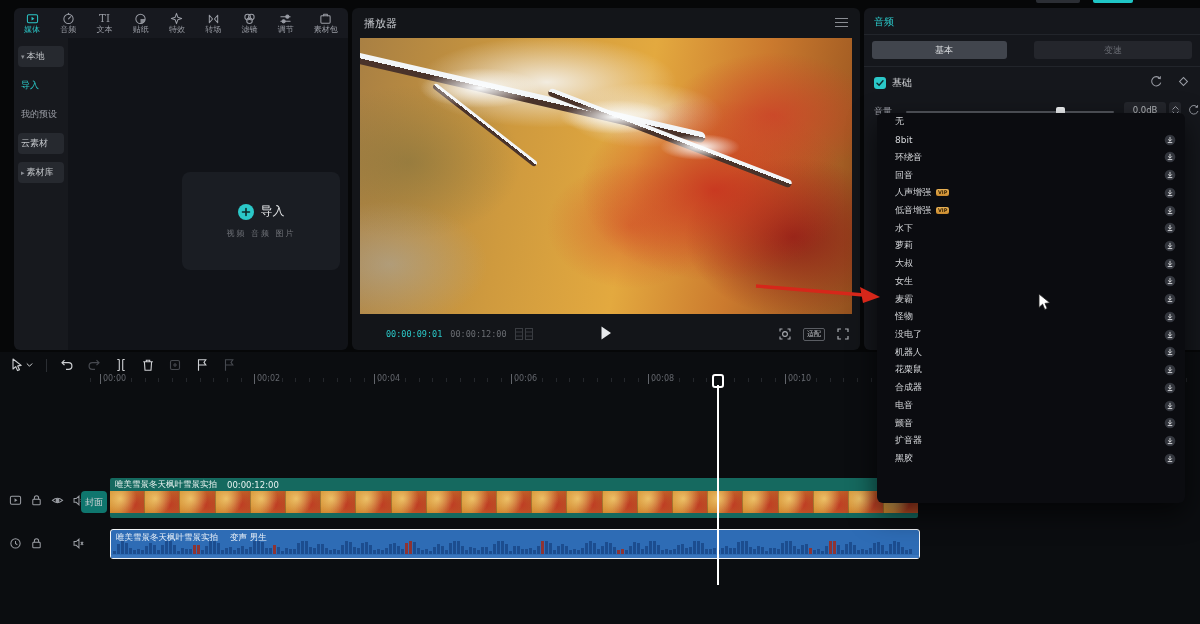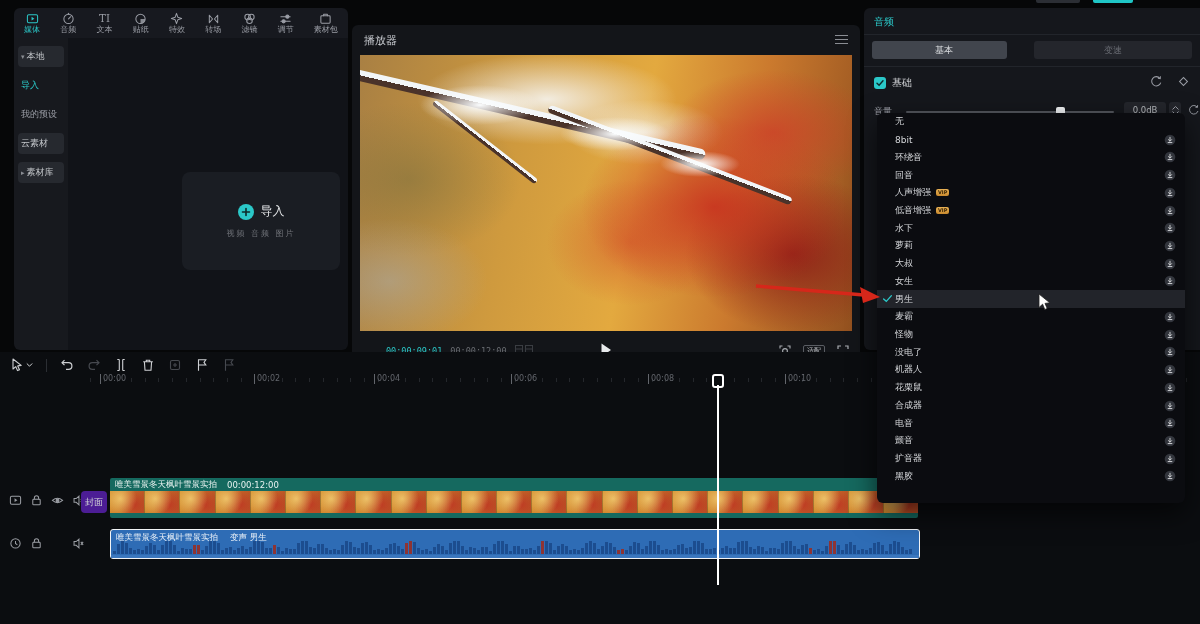--- a/index.html
+++ b/index.html
@@ -23,21 +23,21 @@
   .side-item.teal{color:#2bc8c8;}
   .side-item .arr{font-size:7px;margin-right:2px;color:#8a8d93;}
   
   #media-content{position:absolute;left:68px;top:38px;width:280px;height:312px;background:#111318;
     border-radius:0 0 6px 0;}
   #import-zone{position:absolute;left:114px;top:134px;width:158px;height:98px;background:#1a1d23;
     border-radius:8px;display:flex;flex-direction:column;align-items:center;justify-content:center;gap:8px;}
   .imp-row{display:flex;align-items:center;gap:7px;font-size:12px;color:#e8eaec;}
   .imp-sub{font-size:8px;color:#6f7278;letter-spacing:2px;}
   
-  #player-panel{left:352px;top:25px;width:508px;height:342px;background:#131519;}
+  #player-panel{left:352px;top:8px;width:508px;height:342px;background:#131519;}
   #player-title{position:absolute;left:12px;top:8px;font-size:11px;color:#c9ccd1;}
   #player-menu{position:absolute;right:12px;top:9px;color:#8a8d93;}
   #video-frame{position:absolute;left:8px;top:30px;width:492px;height:276px;overflow:hidden;background:
     radial-gradient(ellipse 150px 90px at 84% 28%,rgba(205,60,40,.75),transparent 70%),
     radial-gradient(ellipse 190px 130px at 72% 55%,rgba(200,45,30,.85),transparent 70%),
     radial-gradient(ellipse 150px 110px at 88% 72%,rgba(140,28,22,.9),transparent 72%),
     radial-gradient(ellipse 120px 90px at 55% 68%,rgba(210,80,40,.6),transparent 70%),
     radial-gradient(ellipse 200px 70px at 38% 16%,rgba(248,250,252,.85),transparent 65%),
     radial-gradient(ellipse 120px 50px at 58% 28%,rgba(244,247,249,.7),transparent 65%),
     radial-gradient(ellipse 140px 90px at 6% 82%,rgba(168,178,188,.45),transparent 70%),
@@ -90,21 +90,21 @@
   .tl-sep{width:1px;height:13px;background:#2b2e33;}
   #ruler{position:absolute;left:0;top:22px;width:1200px;height:16px;}
   #ruler-ticks{position:absolute;left:90px;right:0;top:4px;height:4px;opacity:.55;
     background:repeating-linear-gradient(90deg,#393c42 0 1px,transparent 1px 13.7px);}
   .ruler-label{position:absolute;top:0;font-size:8px;color:#63666c;border-left:1px solid #63666c;
     padding-left:2px;line-height:10px;}
   #playhead-handle{position:absolute;left:712px;top:22px;width:8px;height:10px;border:2px solid #fff;
     border-radius:3px;background:#0b0d10;z-index:12;}
   #playhead-line{position:absolute;left:717px;top:33px;width:1.5px;height:200px;background:#fff;z-index:12;}
   .trk-icons{position:absolute;display:flex;gap:8px;color:#9b9ea4;}
-  #cover-btn{position:absolute;left:81px;top:139px;width:26px;height:22px;background:#4c1d95;border-radius:4px;
+  #cover-btn{position:absolute;left:81px;top:139px;width:26px;height:22px;background:#0f766e;border-radius:4px;
     font-size:9px;color:#d2d4d7;display:flex;align-items:center;justify-content:center;}
   #video-clip{position:absolute;left:110px;top:126px;width:808px;height:40px;border-radius:2px;
     overflow:hidden;z-index:5;}
   #vc-head{height:13px;background:#15695f;font-size:8.5px;color:#e8f2f0;display:flex;align-items:center;
     gap:10px;padding-left:5px;white-space:nowrap;}
   #vc-thumbs{height:22px;display:flex;overflow:hidden;background:#b85425;}
   .thumb{flex:0 0 35.2px;height:22px;border-right:1px solid rgba(0,0,0,.25);box-sizing:border-box;background:
     radial-gradient(circle at 30% 35%,rgba(240,200,110,.9),transparent 60%),
     radial-gradient(circle at 72% 62%,rgba(190,55,35,.9),transparent 58%),
     linear-gradient(100deg,#d6902f,#b85425);}
@@ -771,28 +771,20 @@
       </div>
       <div class="vm-row">
         <span>女生</span>
         <span class="vm-dl">
           <svg width="12" height="12" viewBox="0 0 14 14">
             <circle cx="7" cy="7" r="6.2" fill="#32353c"></circle>
             <path d="M7 3.8V8M5.2 6.6 7 8.4 8.8 6.6M4.8 10H9.2" stroke="#d7d9dc" stroke-width="1.1" fill="none" stroke-linecap="round" stroke-linejoin="round"></path>
           </svg>
         </span>
       </div>
-      <div class="vm-row sel">
-        <span class="vm-check">
-          <svg width="11" height="11" viewBox="0 0 14 14">
-            <path d="M2 7.5 5.5 10.6 12 3.4" stroke="#2bc8c8" stroke-width="1.7" fill="none" stroke-linecap="round"></path>
-          </svg>
-        </span>
-        <span>男生</span>
-      </div>
       <div class="vm-row">
         <span>麦霸</span>
         <span class="vm-dl">
           <svg width="12" height="12" viewBox="0 0 14 14">
             <circle cx="7" cy="7" r="6.2" fill="#32353c"></circle>
             <path d="M7 3.8V8M5.2 6.6 7 8.4 8.8 6.6M4.8 10H9.2" stroke="#d7d9dc" stroke-width="1.1" fill="none" stroke-linecap="round" stroke-linejoin="round"></path>
           </svg>
         </span>
       </div>
       <div class="vm-row">

